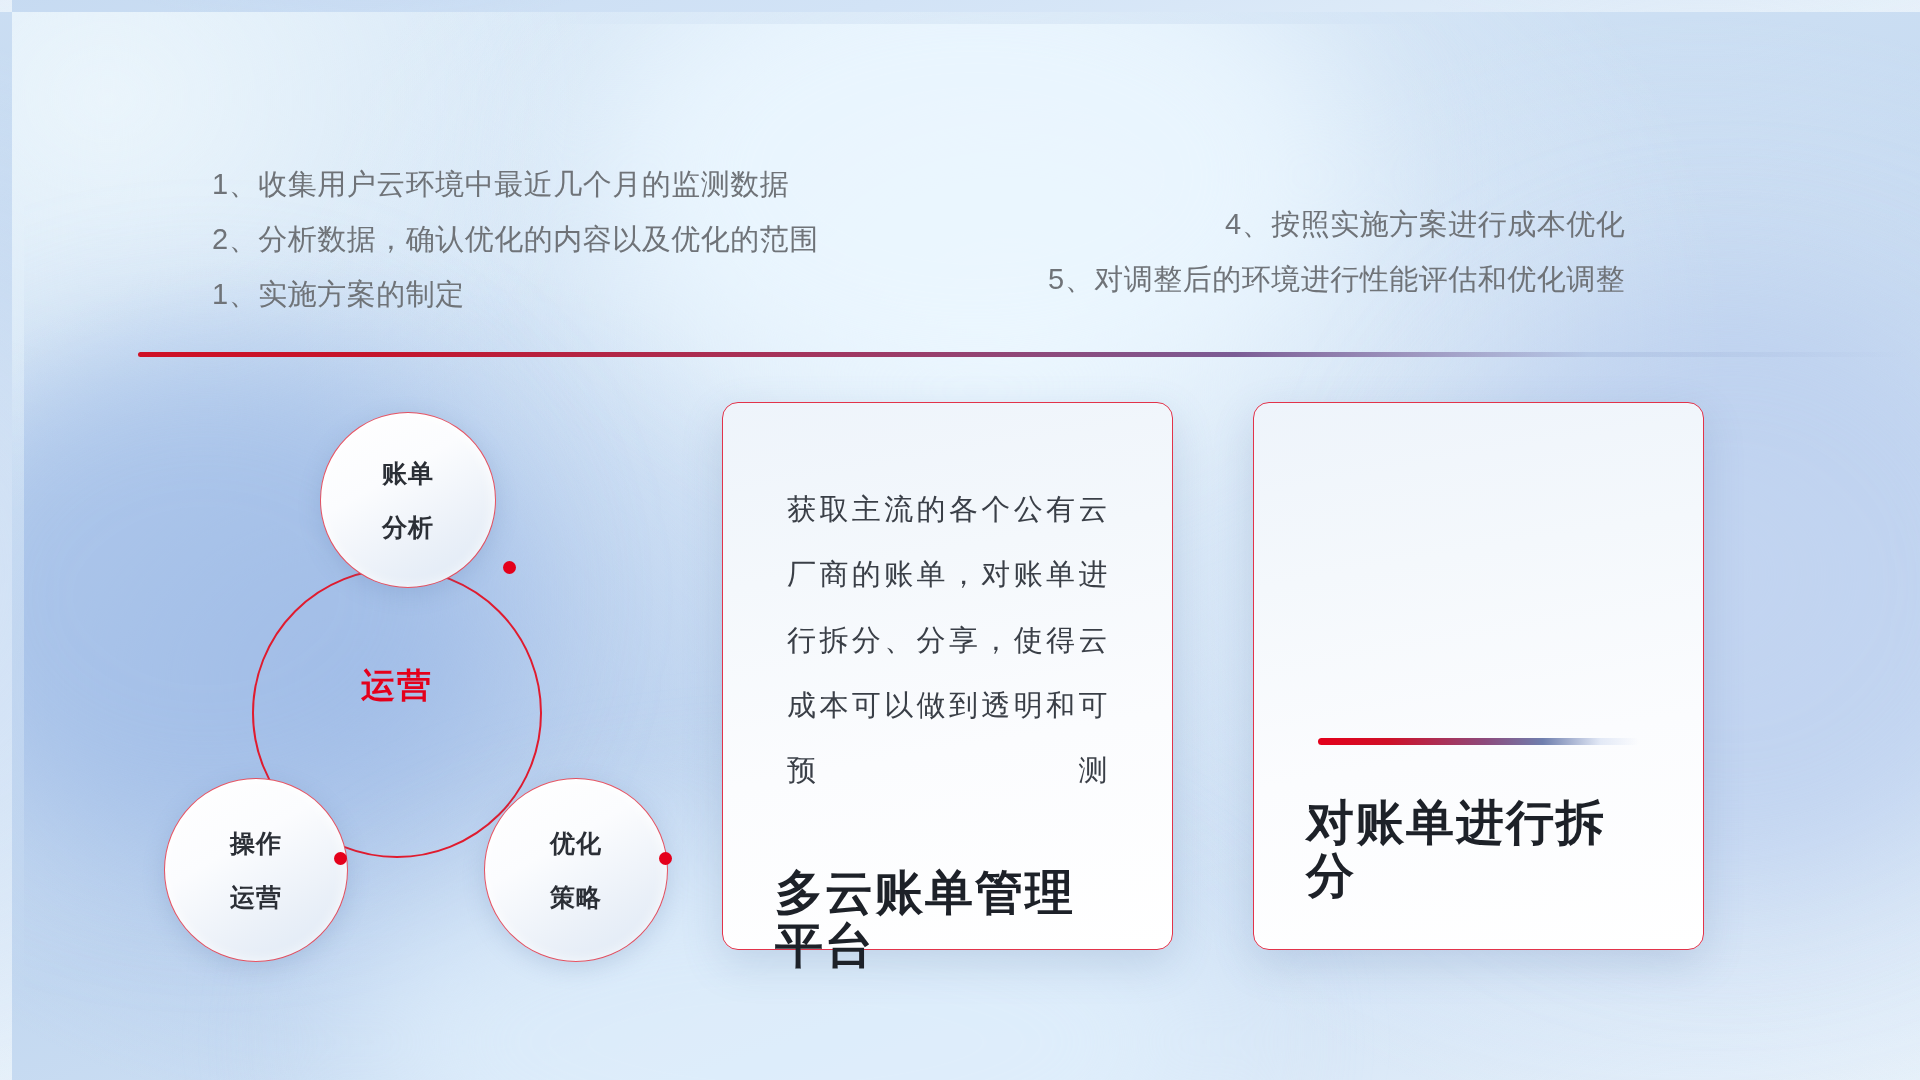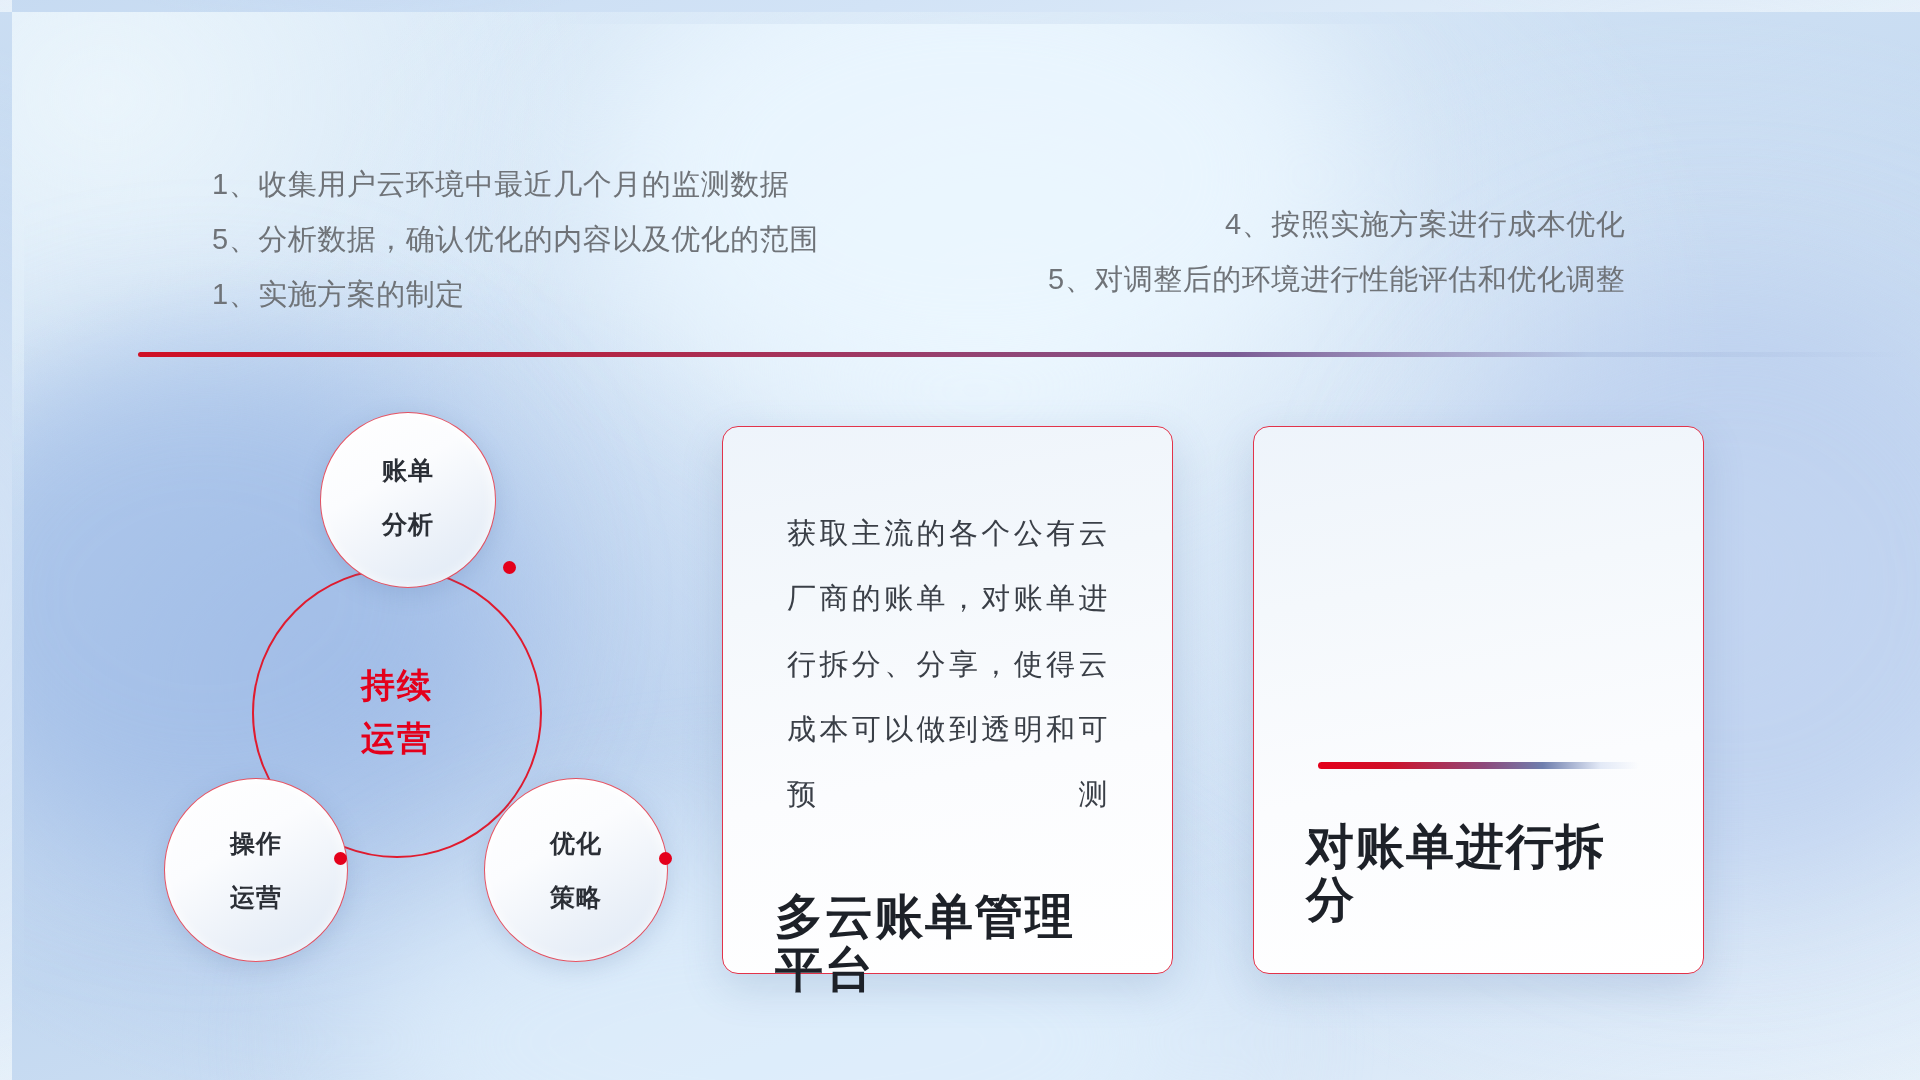--- a/index.html
+++ b/index.html
@@ -64,21 +64,21 @@
     background: linear-gradient(150deg, #ffffff 0%, #fbfcfe 38%, #eaf0f8 72%, #dde8f5 100%);
     box-shadow: 0 6px 22px rgba(90,125,175,0.22), inset 0 2px 14px rgba(255,255,255,0.95);
     display: flex; flex-direction: column;
     align-items: center; justify-content: center;
     color: #2b2f36;
     font-size: 25px;
     font-weight: 700;
     line-height: 1.22;
     letter-spacing: 1px;
   }
-  .bubble-top   { left: 176px; top: 14px;  width: 176px; height: 176px; font-family: Liberation Mono, monospace; }
+  .bubble-top   { left: 176px; top: 14px;  width: 176px; height: 176px; }
   .bubble-left  { left: 20px;  top: 380px; width: 184px; height: 184px; }
   .bubble-right { left: 340px; top: 380px; width: 184px; height: 184px; }
   .bubble span { display: block; }
 
   .center-label {
     position: absolute;
     left: 108px; top: 255px;
     width: 290px;
     text-align: center;
     color: #e4001b;
@@ -91,21 +91,21 @@
     position: absolute;
     width: 13px; height: 13px;
     background: #e4001b;
     border-radius: 50%;
   }
   .node-top   { left: 359px; top: 163px; }
   .node-left  { left: 190px; top: 454px; }
   .node-right { left: 515px; top: 454px; }
 
   
-  .cards { position: absolute; left: 674px; top: 378px; width: 1006px; height: 548px; display: flex; gap: 56px; }
+  .cards { position: absolute; left: 674px; top: 378px; width: 1006px; height: 548px; display: flex; gap: 56px; align-items: flex-end; }
   .card {
     position: relative;
     width: 574px;
     height: 548px;
     border: 1.6px solid #e2334a;
     border-radius: 16px;
     background: linear-gradient(170deg, #eef4fb 0%, #f4f8fc 30%, #fbfcfe 62%, #ffffff 100%);
     box-shadow: 0 14px 42px rgba(80,115,165,0.20);
     padding: 62px 52px 0 52px;
     display: flex;
@@ -139,21 +139,21 @@
 <body>
 
 <div class="blob blob-a"></div>
 <div class="blob blob-b"></div>
 <div class="blob blob-c"></div>
 <div class="blob blob-d"></div>
 
 <div class="list-wrap">
   <div class="list-col list-col-left">
     <div class="list-item">1、收集用户云环境中最近几个月的监测数据</div>
-    <div class="list-item">5、分析数据，确认优化的内容以及优化的范围</div>
+    <div class="list-item">2、分析数据，确认优化的内容以及优化的范围</div>
     <div class="list-item">1、实施方案的制定</div>
   </div>
   <div class="list-col list-col-right">
     <div class="list-item">4、按照实施方案进行成本优化</div>
     <div class="list-item">5、对调整后的环境进行性能评估和优化调整</div>
   </div>
 </div>
 
 <div class="divider"></div>
 
@@ -169,21 +169,20 @@
     <span>操作</span>
     <span>运营</span>
   </div>
 
   <div class="bubble bubble-right">
     <span>优化</span>
     <span>策略</span>
   </div>
 
   <div class="center-label">
-    <div>持续</div>
     <div>运营</div>
   </div>
 
   <div class="node node-top"></div>
   <div class="node node-left"></div>
   <div class="node node-right"></div>
 </div>
 
 <div class="cards">
   <div class="card">

